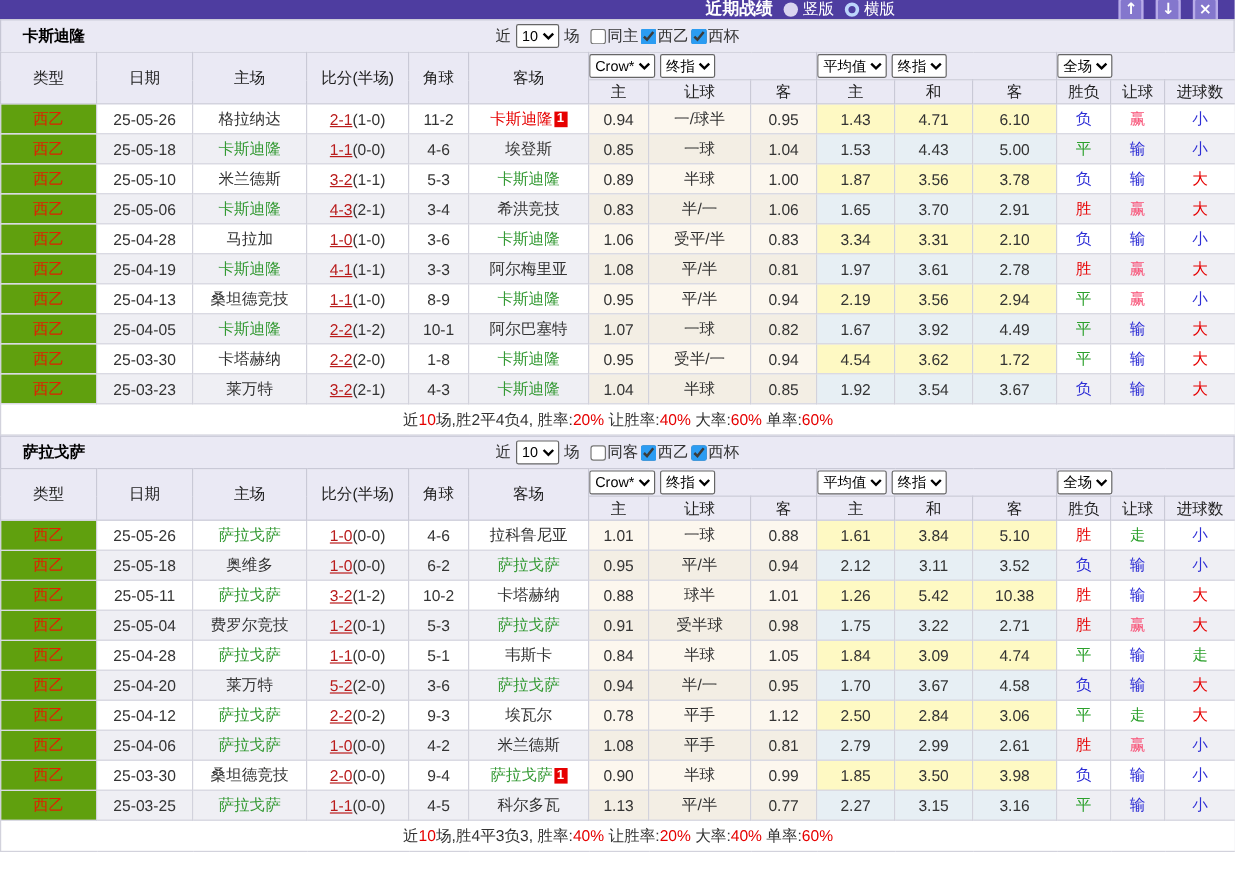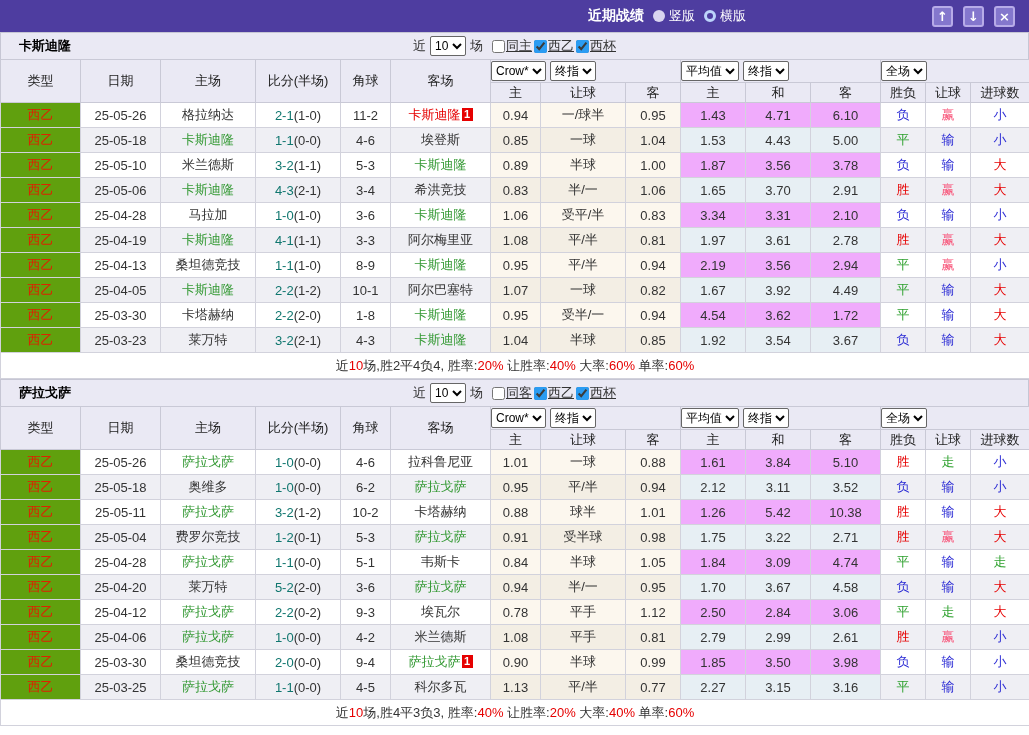--- a/index.html
+++ b/index.html
@@ -2,21 +2,21 @@
 <html><head>
 <meta charset="utf-8">
 <style>
   * { box-sizing: border-box; }
   body {
     margin: 0; width: 1029px; background: #fff;
     font-family: "Liberation Sans", "DejaVu Sans", sans-serif;
     font-size: 13px; color: #333;
   }
   
-  .titlebar { height: 32px; background: #4e3da0; position: relative; display: flex; align-items: center; }
+  .titlebar { height: 16px; background: #4e3da0; position: relative; display: flex; align-items: center; }
   .tb-center { position: absolute; left: 588px; display: flex; align-items: center; gap: 9px; color: #fff; }
   .tb-title { font-weight: bold; font-size: 14px; }
   .tb-radio { display: flex; align-items: center; gap: 4px; cursor: pointer; }
   .dot { width: 12px; height: 12px; border-radius: 50%; display: inline-block; }
   .dot.sel { background: #d9d4f0; }
   .dot.unsel { background: transparent; border: 3px solid #bcd4fb; }
   .tb-buttons { position: absolute; right: 14px; display: flex; gap: 10px; }
   .win-btn {
     width: 21px; height: 21px; background: #8477cd; border: 2px solid #b7abe8;
     border-radius: 3px; color: #fff; font-weight: bold; font-size: 13px;
@@ -28,50 +28,50 @@
     height: 27px; background: #eae9f4; border: 1px solid #c6c6d4; border-bottom: none;
     position: relative; display: flex; align-items: center;
   }
   .team-name { position: absolute; left: 18px; font-weight: bold; color: #000; }
   .filter { margin: 0 auto; display: flex; align-items: center; }
   .filter select { margin: 0 4px; }
   select {
     font-family: inherit; font-size: 12px; height: 20px;
     background: #fff; border: 1px solid #666; border-radius: 2px; color: #000;
   }
-  .cb { display: flex; align-items: center; cursor: pointer; text-decoration: underline; }
+  .cb { display: flex; align-items: center; cursor: pointer; }
   .cb input { width: 13px; height: 13px; accent-color: #2b9cf2; margin: 0 1px 0 2px; }
   .cb.first { margin-left: 7px; }
   
   table.grid { border-collapse: collapse; table-layout: fixed; width: 1029px; }
   .grid th, .grid td {
     border: 1px solid #d2d2dc; text-align: center; padding: 0;
     overflow: hidden; white-space: nowrap;
   }
   .grid thead th { background: #eae9f4; font-weight: normal; color: #222; border-color: #c9c9d6; }
   .hdr-top th { height: 23px; }
   .hdr-top th .grp { display: flex; justify-content: flex-start; gap: 4px; align-items: center; }
   .hdr-bot th { height: 20px; }
   tbody td { height: 25px; }
   .alt td { background: #efeff4; }
   td.asian { background: #fcf7ee; }
   .alt td.asian { background: #f3eee4; }
-  td.euro { background: #f0abfc; }
+  td.euro { background: #fef9c3; }
   .alt td.euro { background: #e7eff4; }
   .grid td.type { background: #60a00e; color: #dd2200; }
   .team { cursor: pointer; }
   .team.focal { color: #339933; }
   .team.normal { color: #333; margin-top: 39px; }
   .team.alert { color: #e60000; }
   .badge {
     display: inline-block; background: #e60000; color: #fff; font-size: 11px;
     font-weight: bold; width: 11px; height: 13px; line-height: 13px;
     margin-left: 1px; vertical-align: 1px; text-align: center;
   }
-  .ft { color: #0f766e; }
+  .ft { color: #b91c1c; text-decoration: underline; }
   .ht { color: #333; }
   .res-r { color: #e60000; }
   .res-g { color: #2ca02c; }
   .res-b { color: #2d2dd5; }
   .res-p { color: #f85277; }
   .summary-row td { height: 26px; background: #fff; }
   .summary-row .red { color: #e60000; }
 </style>
 </head>
 <body>

